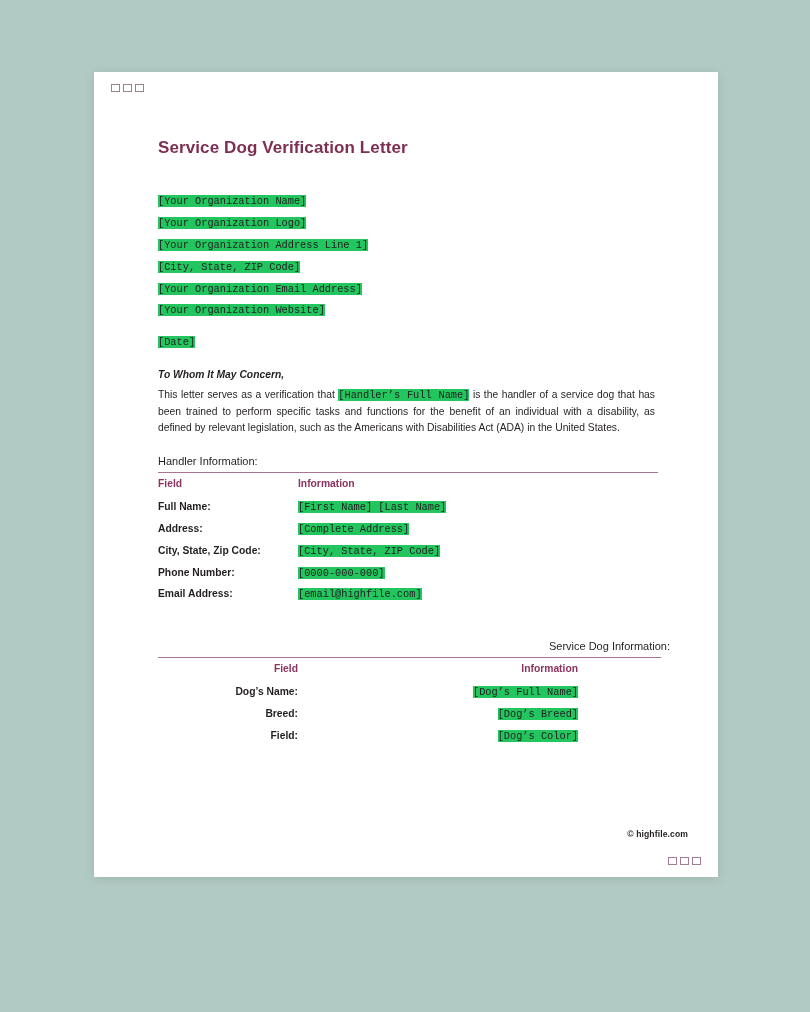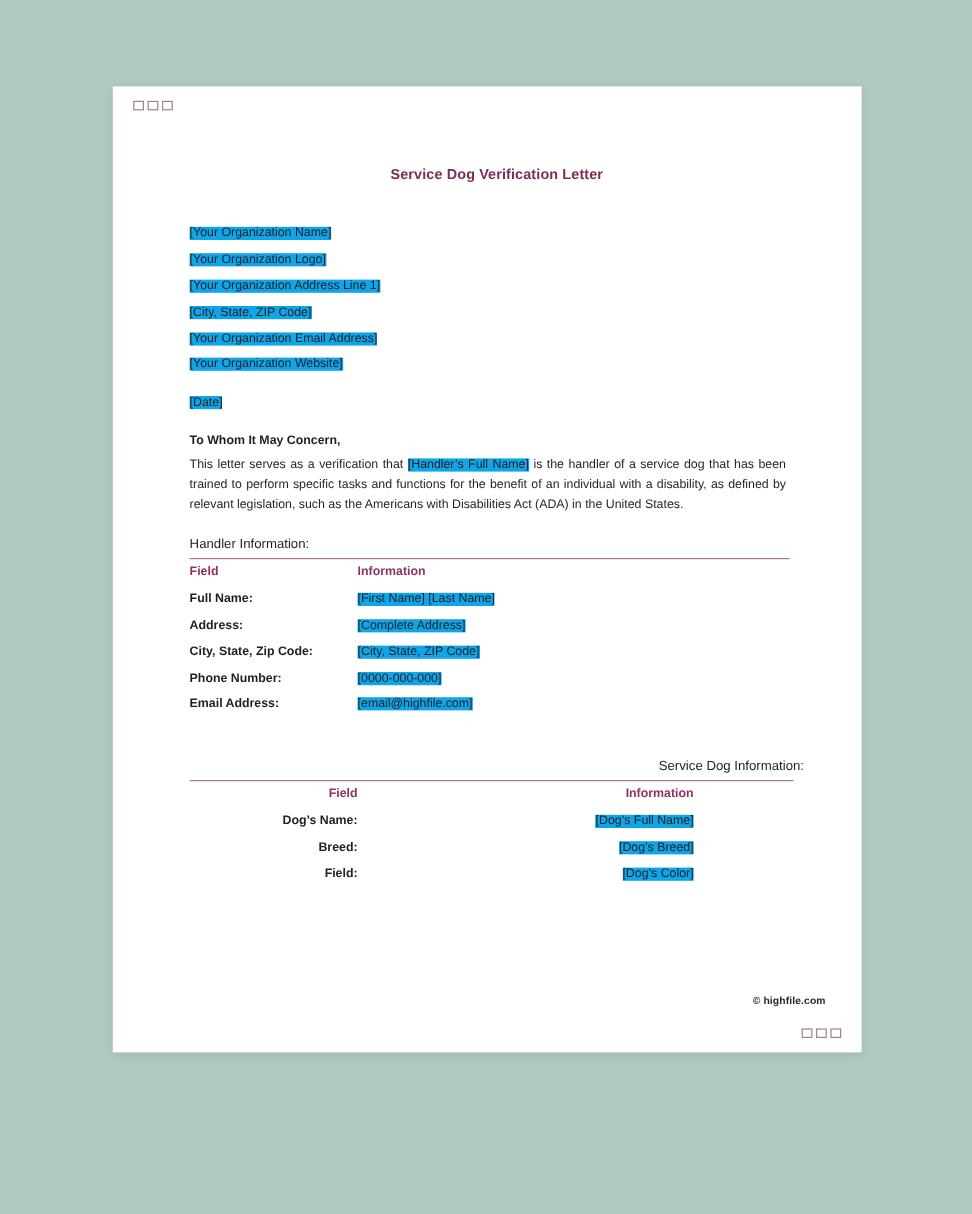--- a/index.html
+++ b/index.html
@@ -43,53 +43,54 @@
   
   .doc-body {
     position: absolute;
     left: 64px;
     top: 0;
     width: 512px;
     height: 100%;
   }
 
   #doc-title {
-    text-align: center;
-    font-size: 12px;
+    font-size: 17px;
     font-weight: bold;
     color: #7d2e53;
     letter-spacing: 0.1px;
     margin-top: 66px;
   }
 
   .org-block {
     margin-top: 38px;
   }
   .org-line {
     font-size: 10.3px;
     color: #231f20;
     line-height: 1;
     margin-bottom: 11.6px;
   }
 
   .ph {
-    background: #0ea5e9;
+    background: #22c55e;
+    font-family: Liberation Mono, monospace;
   }
 
   .date-line {
     font-size: 10.3px;
     color: #231f20;
     margin-top: 20px;
   }
 
   .salutation {
     font-size: 10.3px;
     color: #231f20;
     font-weight: 600;
     margin-top: 21px;
+    font-style: italic;
   }
 
   .para {
     font-size: 10.3px;
     color: #231f20;
     line-height: 1.63;
     text-align: justify;
     margin-top: 7px;
     width: 497px;
   }

